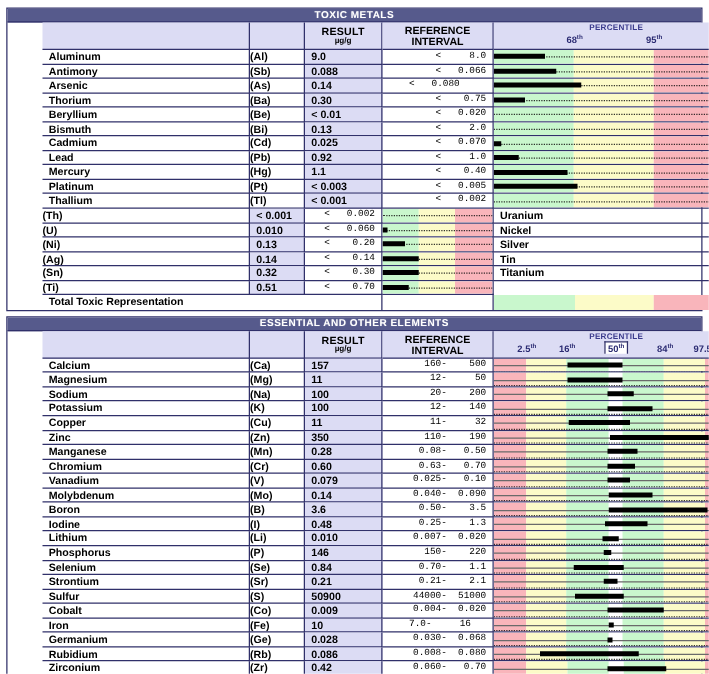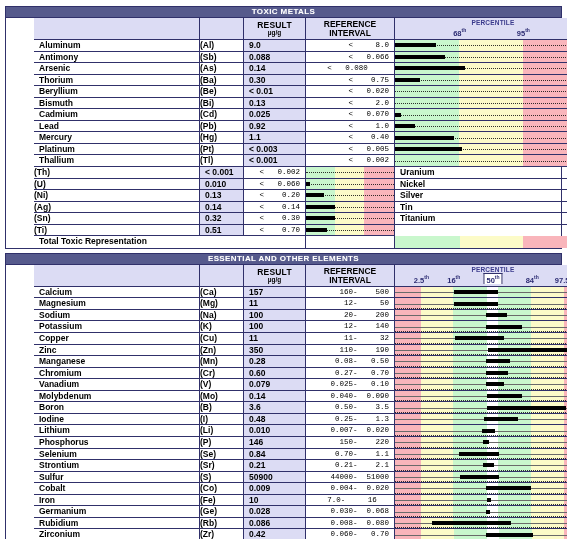--- a/index.html
+++ b/index.html
@@ -465,21 +465,21 @@
             <div class="zone" style="width: 16.5%; background: rgb(252, 251, 200);"></div>
             <div class="zone" style="width: 13.5%; background: rgb(249, 181, 187);"></div>
           </div>
           <div class="axisline"></div>
           <div class="gridline" style="top: 92%;"></div>
           <div class="bar" style="left: 46.5%; width: 12.5%;"></div>
         </div>
         <div class="cell c-name" style="height: 11.55px; border-bottom: 1px solid rgb(48, 48, 106);">Chromium</div>
         <div class="cell c-sym" style="height: 11.55px; border-bottom: 1px solid rgb(48, 48, 106);">(Cr)</div>
         <div class="cell c-res" style="height: 11.55px; border-bottom: 1px solid rgb(48, 48, 106);">0.60</div>
-        <div class="cell c-ref" style="height: 11.55px; border-bottom: 1px solid rgb(48, 48, 106);"> 0.27-   0.70</div>
+        <div class="cell c-ref" style="height: 11.55px; border-bottom: 1px solid rgb(48, 48, 106);"> 0.63-   0.70</div>
         <div class="cell c-chart" style="height: 11.55px; border-bottom: 1px solid rgb(48, 48, 106);">
           <div class="zones">
             <div class="zone" style="width: 13.5%; background: rgb(249, 181, 187);"></div>
             <div class="zone" style="width: 16.5%; background: rgb(252, 251, 200);"></div>
             <div class="zone" style="width: 17%; background: rgb(201, 247, 205);"></div>
             <div class="zone" style="width: 6%; background: rgb(255, 255, 255);"></div>
             <div class="zone" style="width: 17%; background: rgb(201, 247, 205);"></div>
             <div class="zone" style="width: 16.5%; background: rgb(252, 251, 200);"></div>
             <div class="zone" style="width: 13.5%; background: rgb(249, 181, 187);"></div>
           </div>

